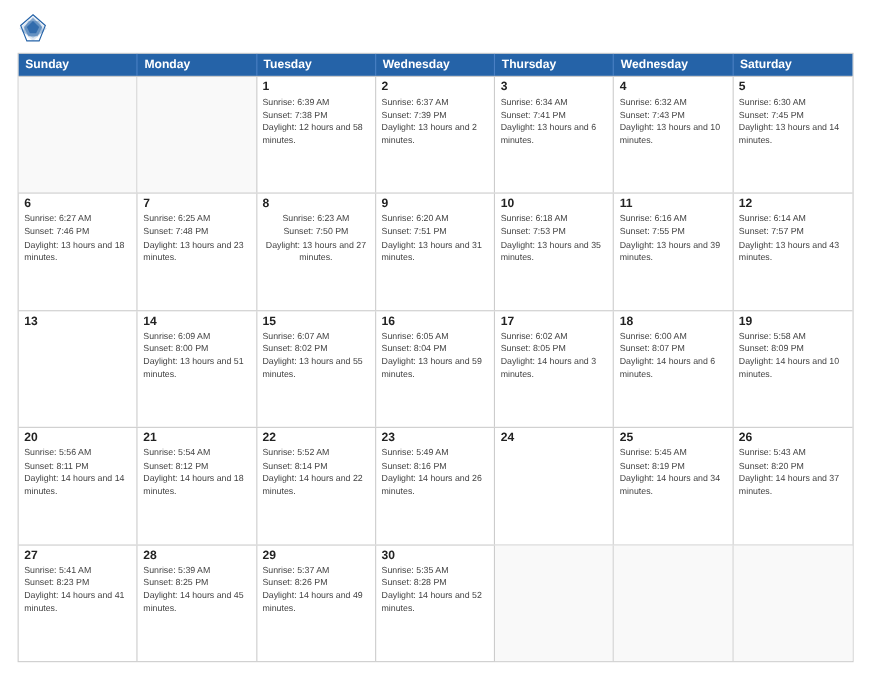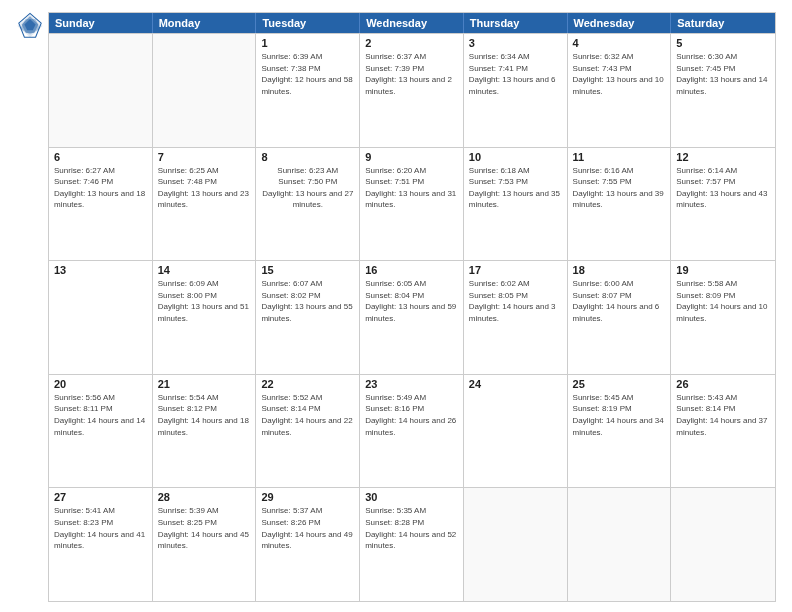--- a/index.html
+++ b/index.html
@@ -8,21 +8,21 @@
       background: #fff;
       width: 792px;
       height: 612px;
       overflow: hidden;
     }
     .page {
       width: 792px;
       height: 612px;
       padding: 12px 16px 10px 16px;
       display: flex;
-      flex-direction: row;
+      flex-direction: column;
     }
     .header {
       display: flex;
       justify-content: space-between;
       align-items: flex-start;
       margin-bottom: 8px;
     }
     .logo {
       display: flex;
       align-items: center;
@@ -298,21 +298,21 @@
           </div>
           <div class="cal-cell">
             <div class="day-num">25</div>
             <div class="day-detail" style="white-space: pre-line;">Sunrise: 5:45 AM
 Sunset: 8:19 PM
 Daylight: 14 hours and 34 minutes.</div>
           </div>
           <div class="cal-cell">
             <div class="day-num">26</div>
             <div class="day-detail" style="white-space: pre-line;">Sunrise: 5:43 AM
-Sunset: 8:14 PM
+Sunset: 8:20 PM
 Daylight: 14 hours and 37 minutes.</div>
           </div>
         </div>
         <div class="cal-row">
           <div class="cal-cell">
             <div class="day-num">27</div>
             <div class="day-detail" style="white-space: pre-line;">Sunrise: 5:41 AM
 Sunset: 8:23 PM
 Daylight: 14 hours and 41 minutes.</div>
           </div>

